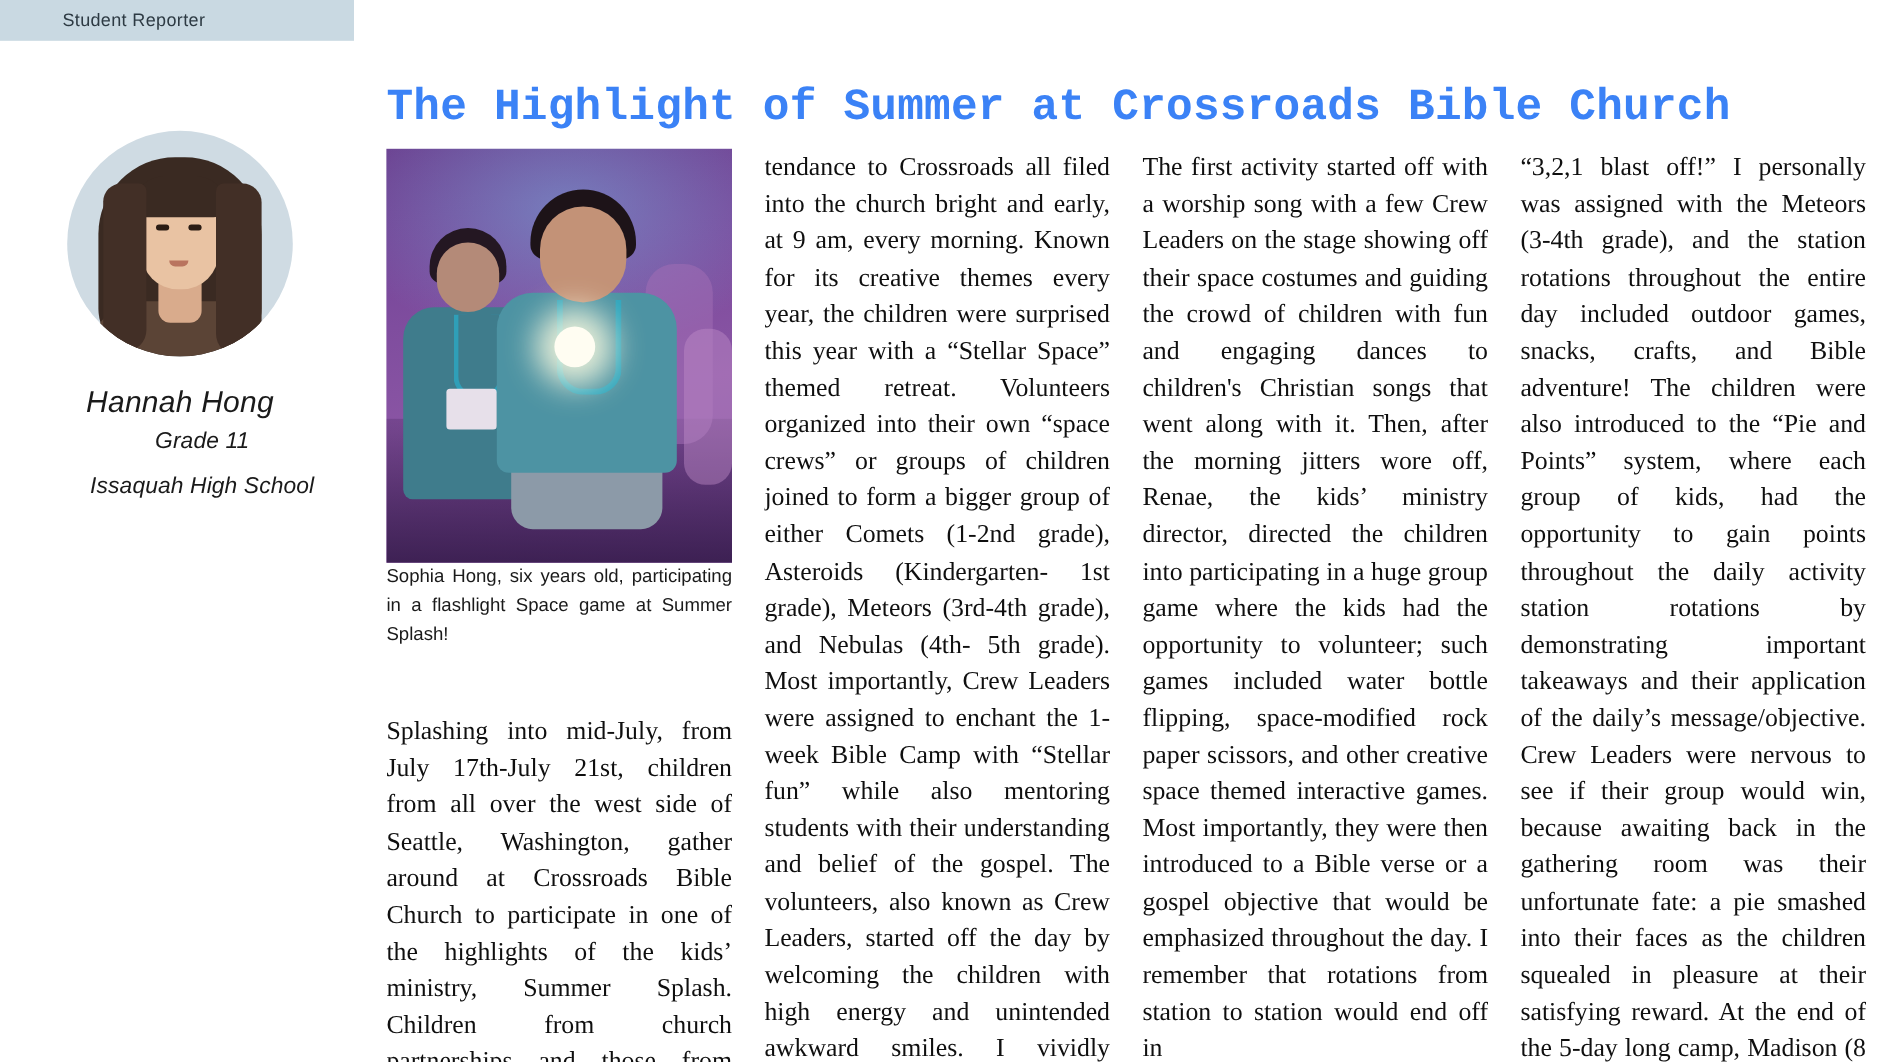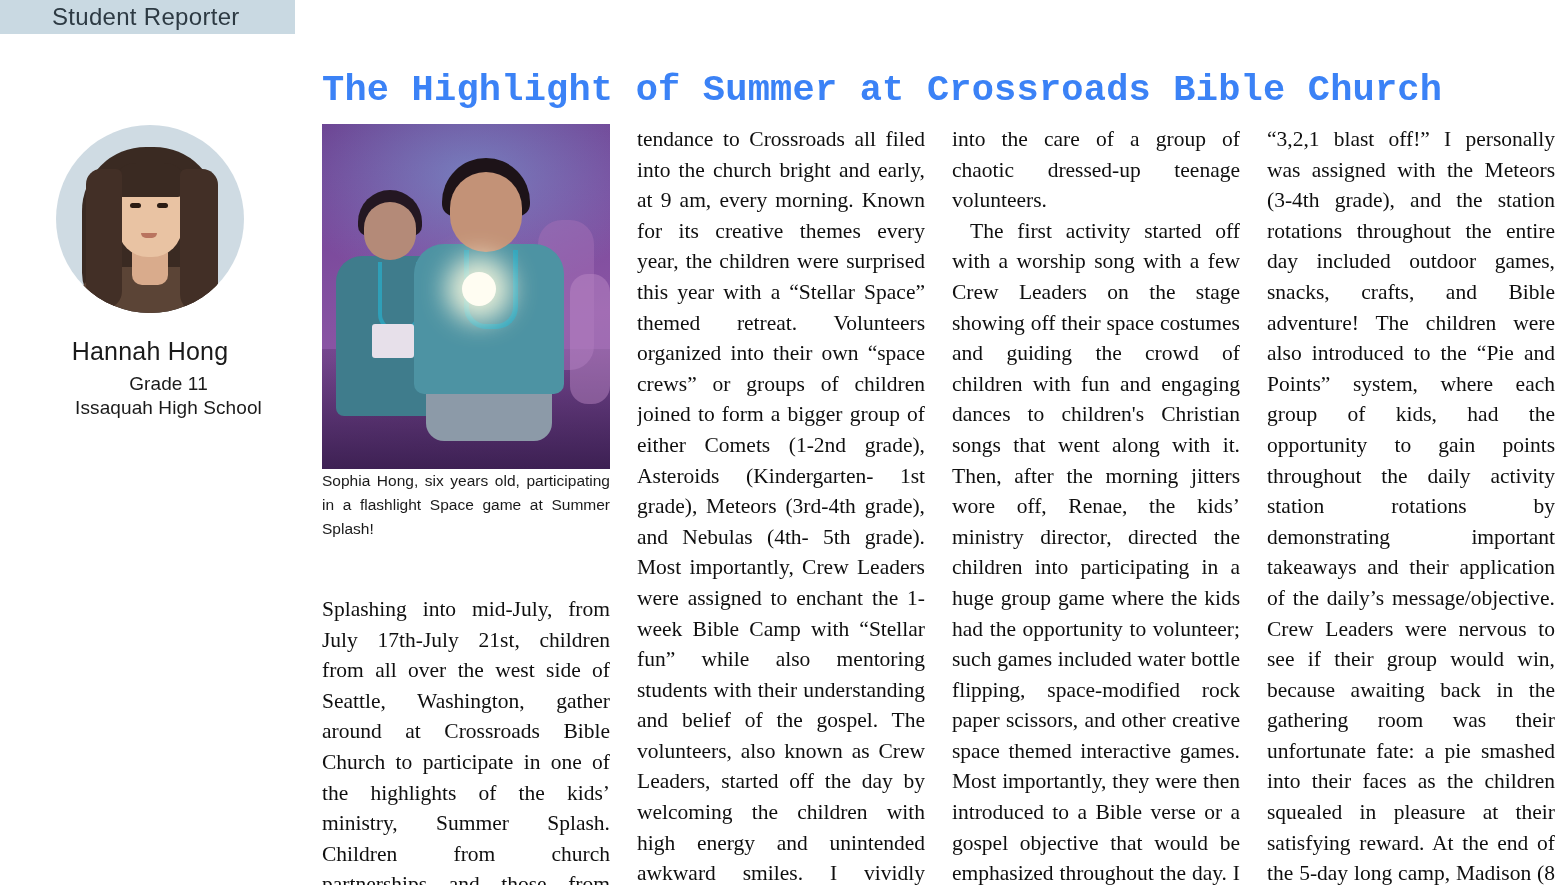--- a/index.html
+++ b/index.html
@@ -22,21 +22,21 @@
     left: 0;
     top: 0;
     width: 295px;
     height: 34px;
     background: #c9d9e2;
     display: flex;
     align-items: center;
   }
   .section-tag span {
     font-family: "Liberation Sans", sans-serif;
-    font-size: 24px;
+    font-size: 15px;
     color: #2d3a43;
     letter-spacing: 0.3px;
     padding-left: 52px;
   }
 
   
   .headline {
     position: absolute;
     left: 322px;
     top: 42px;
@@ -45,23 +45,24 @@
     font-size: 37px;
     line-height: 46px;
     color: #3b82f6;
     letter-spacing: 0.2px;
   }
 
   
   .author-col {
     position: absolute;
     left: 0;
-    top: 125px;
+    top: 109px;
     width: 300px;
     text-align: center;
+    font-style: italic;
   }
   .avatar {
     width: 188px;
     height: 188px;
     border-radius: 50%;
     margin: 0 auto;
     overflow: hidden;
     position: relative;
     background: #cfdbe3;
   }
@@ -370,21 +371,21 @@
     <div class="face"></div>
     <div class="fringe"></div>
     <div class="hair-left"></div>
     <div class="hair-right"></div>
     <div class="eye-l"></div>
     <div class="eye-r"></div>
     <div class="mouth"></div>
   </div>
   <div class="author-name">Hannah Hong</div>
   <div class="author-line">Grade 11</div>
-  <div class="author-line" style="margin-top:2px;">Issaquah High School</div>
+  <div class="author-line" style="margin-top:16px;">Issaquah High School</div>
 </div>
 
 <div class="photo-wrap">
   <div class="photo">
     <div class="glowbg"></div>
     <div class="floor"></div>
     <div class="bg-fig"></div>
     <div class="bg-fig2"></div>
     <div class="kid-a-body"></div>
     <div class="kid-a-hair"></div>
@@ -405,19 +406,18 @@
 
 <div class="col" id="col1">
   <p>Splashing into mid-July, from July 17th-July 21st, children from all over the west side of Seattle, Washington, gather around at Crossroads Bible Church to participate in one of the highlights of the kids’ ministry, Summer Splash. Children from church partnerships and those from regular at-</p>
 </div>
 
 <div class="col" id="col2">
   <p>tendance to Crossroads all filed into the church bright and early, at 9 am, every morning. Known for its creative themes every year, the children were surprised this year with a “Stellar Space” themed retreat. Volunteers organized into their own “space crews” or groups of children joined to form a bigger group of either Comets (1-2nd grade), Asteroids (Kindergarten- 1st grade), Meteors (3rd-4th grade), and Nebulas (4th- 5th grade). Most importantly, Crew Leaders were assigned to enchant the 1-week Bible Camp with “Stellar fun” while also mentoring students with their understanding and belief of the gospel. The volunteers, also known as Crew Leaders, started off the day by welcoming the children with high energy and unintended awkward smiles. I vividly remember the shy children’s faces, reluctant to leave their parents’ side only to be released</p>
 </div>
 
 <div class="col" id="col3">
-  <p>into the care of a group of chaotic dressed-up teenage volunteers.</p>
   <p>The first activity started off with a worship song with a few Crew Leaders on the stage showing off their space costumes and guiding the crowd of children with fun and engaging dances to children's Christian songs that went along with it. Then, after the morning jitters wore off, Renae, the kids’ ministry director, directed the children into participating in a huge group game where the kids had the opportunity to volunteer; such games included water bottle flipping, space-modified rock paper scissors, and other creative space themed interactive games. Most importantly, they were then introduced to a Bible verse or a gospel objective that would be emphasized throughout the day. I remember that rotations from station to station would end off in</p>
 </div>
 
 <div class="col" id="col4">
   <p>“3,2,1 blast off!” I personally was assigned with the Meteors (3-4th grade), and the station rotations throughout the entire day included outdoor games, snacks, crafts, and Bible adventure! The children were also introduced to the “Pie and Points” system, where each group of kids, had the opportunity to gain points throughout the daily activity station rotations by demonstrating important takeaways and their application of the daily’s message/objective. Crew Leaders were nervous to see if their group would win, because awaiting back in the gathering room was their unfortunate fate: a pie smashed into their faces as the children squealed in pleasure at their satisfying reward. At the end of the 5-day long camp, Madison (8 years old) exclaimed, “I wish camp was longer!” as she left with glistening drops of water from the magic of Summer Splash.</p>
 </div>
 
 </body></html>

